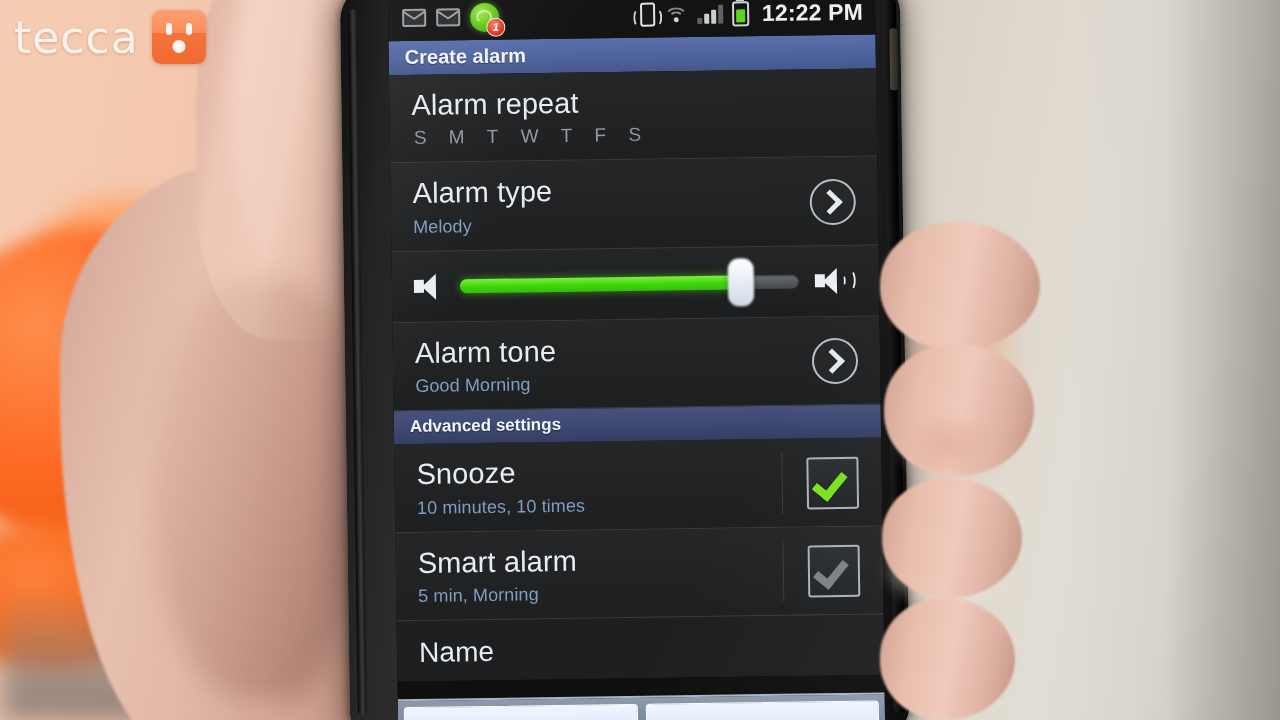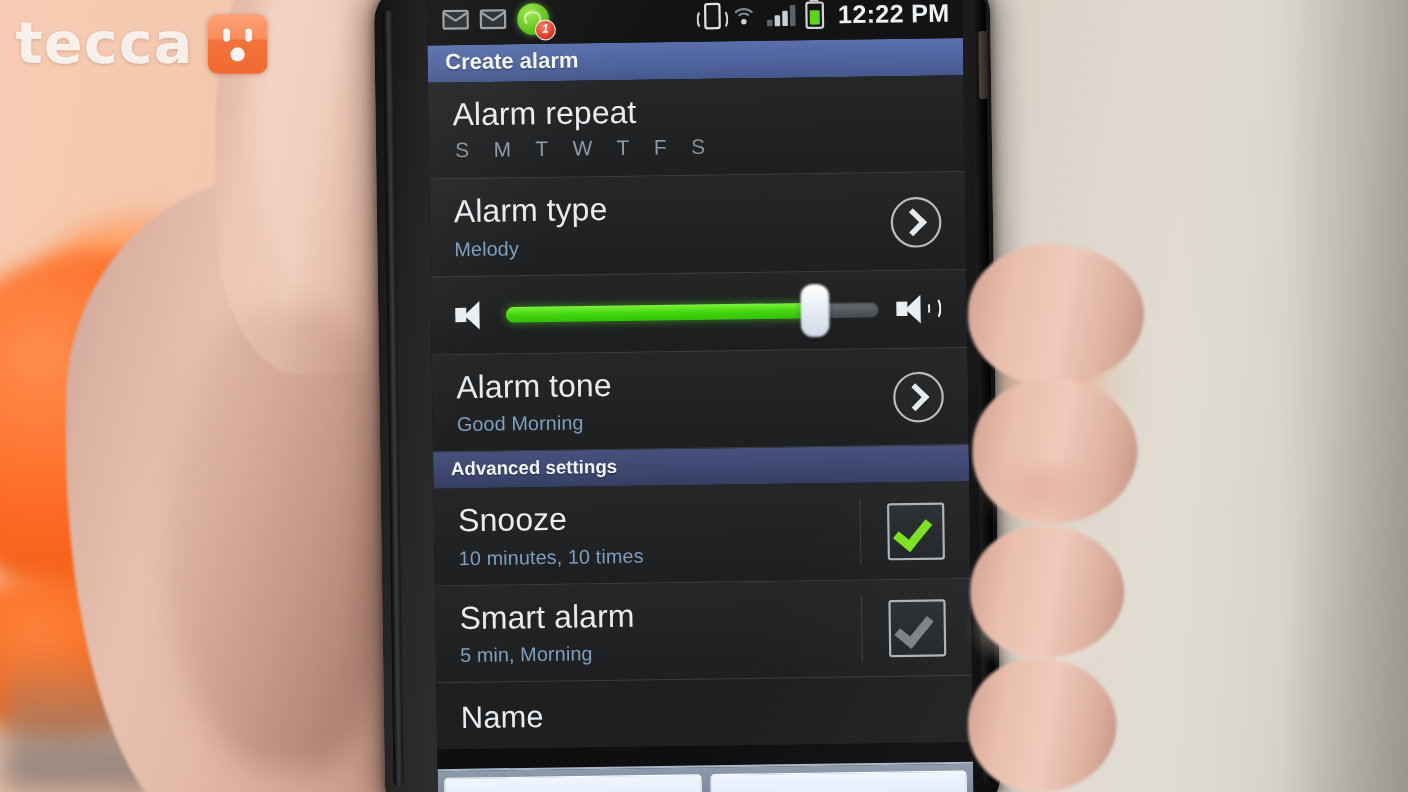--- a/index.html
+++ b/index.html
@@ -323,22 +323,22 @@
   
   .glass {
     position:absolute; inset:0; pointer-events:none;
     background:linear-gradient(118deg, rgba(255,255,255,.055) 0%, rgba(255,255,255,0) 26%,
       rgba(255,255,255,0) 68%, rgba(255,255,255,.035) 100%);
   }
 
   
   .wm { position:absolute; left:14px; top:10px; display:flex; align-items:center; gap:13px; }
   .wm-text {
-    color:rgba(255,255,255,.82); font-size:52px; letter-spacing:1px;
-    font-family:"DejaVu Sans", sans-serif; font-weight:700;
+    color:rgba(255,255,255,.82); font-size:44px; letter-spacing:1px;
+    font-family:"DejaVu Sans", sans-serif; font-weight:400;
     text-shadow:0 1px 3px rgba(120,60,20,.28);
   }
   .wm-mark {
     width:54px; height:54px; border-radius:9px; position:relative;
     background:linear-gradient(180deg,#fba074 0%,#fb8d5c 42%,#f4733c 43%,#ef6a31 100%);
     box-shadow:0 1px 4px rgba(130,60,20,.3);
   }
   .wm-mark .eye {
     position:absolute; top:13px; width:6px; height:12px; border-radius:3px;
     background:rgba(255,255,255,.92);

